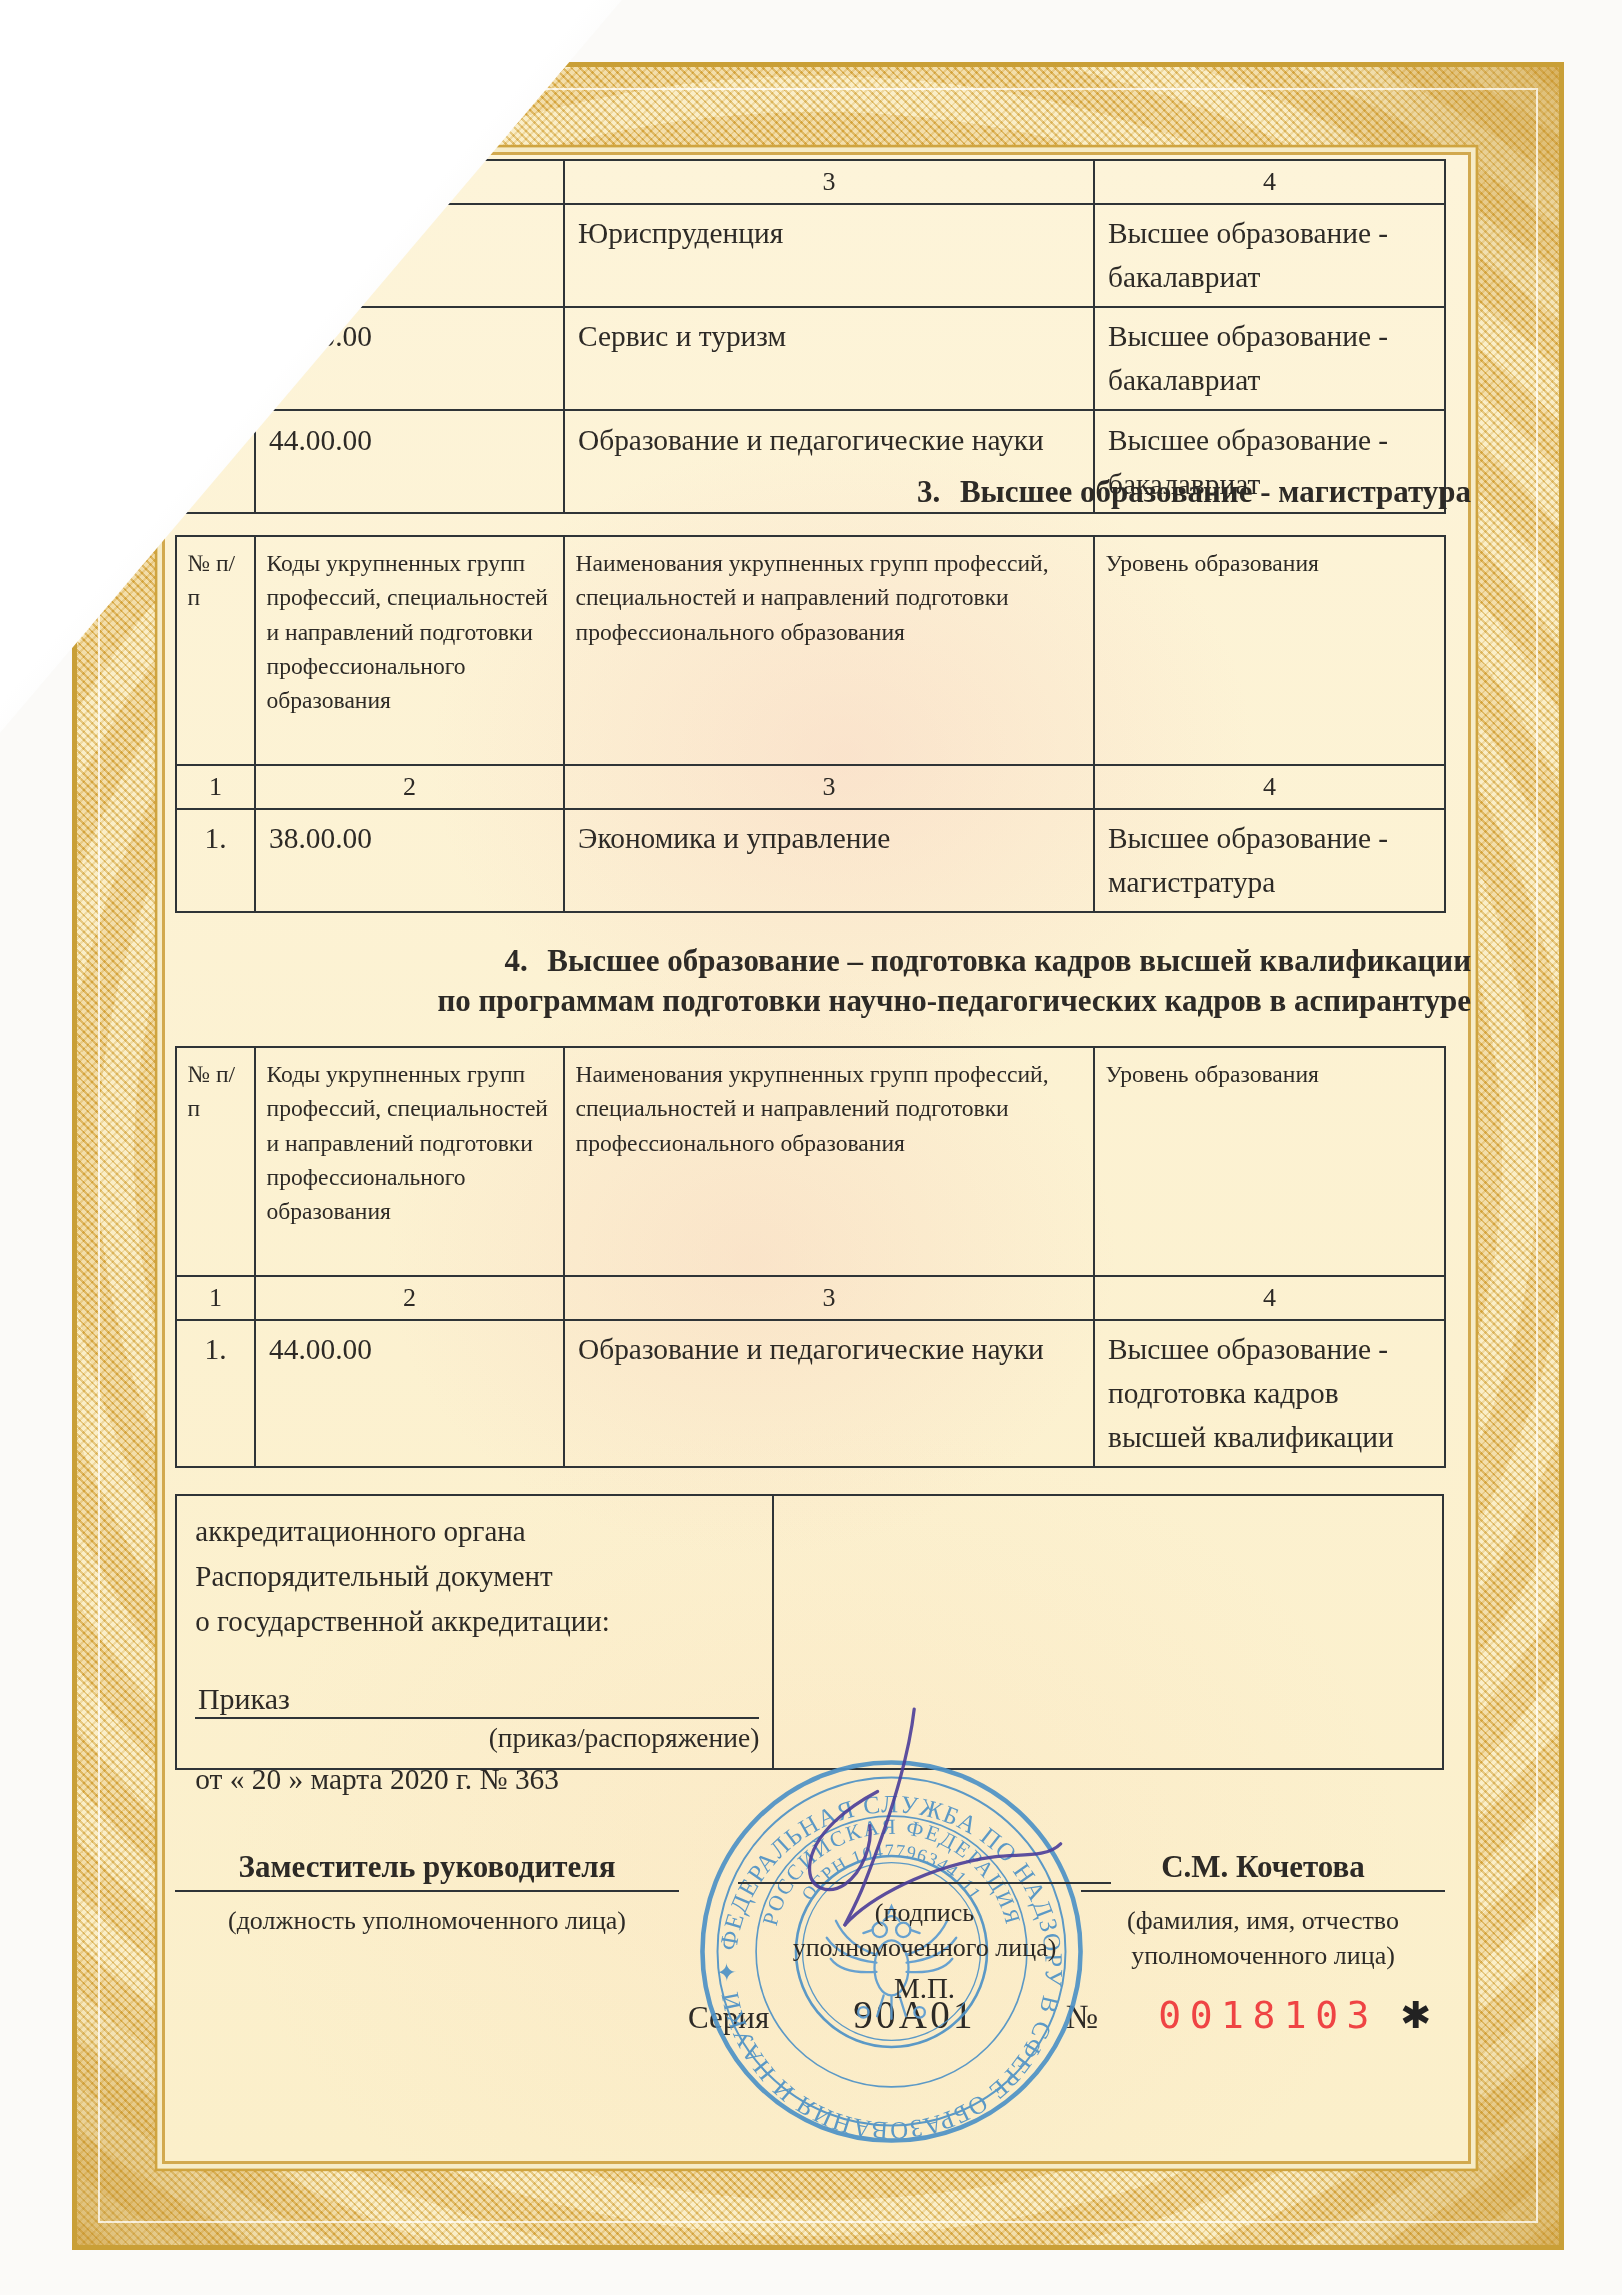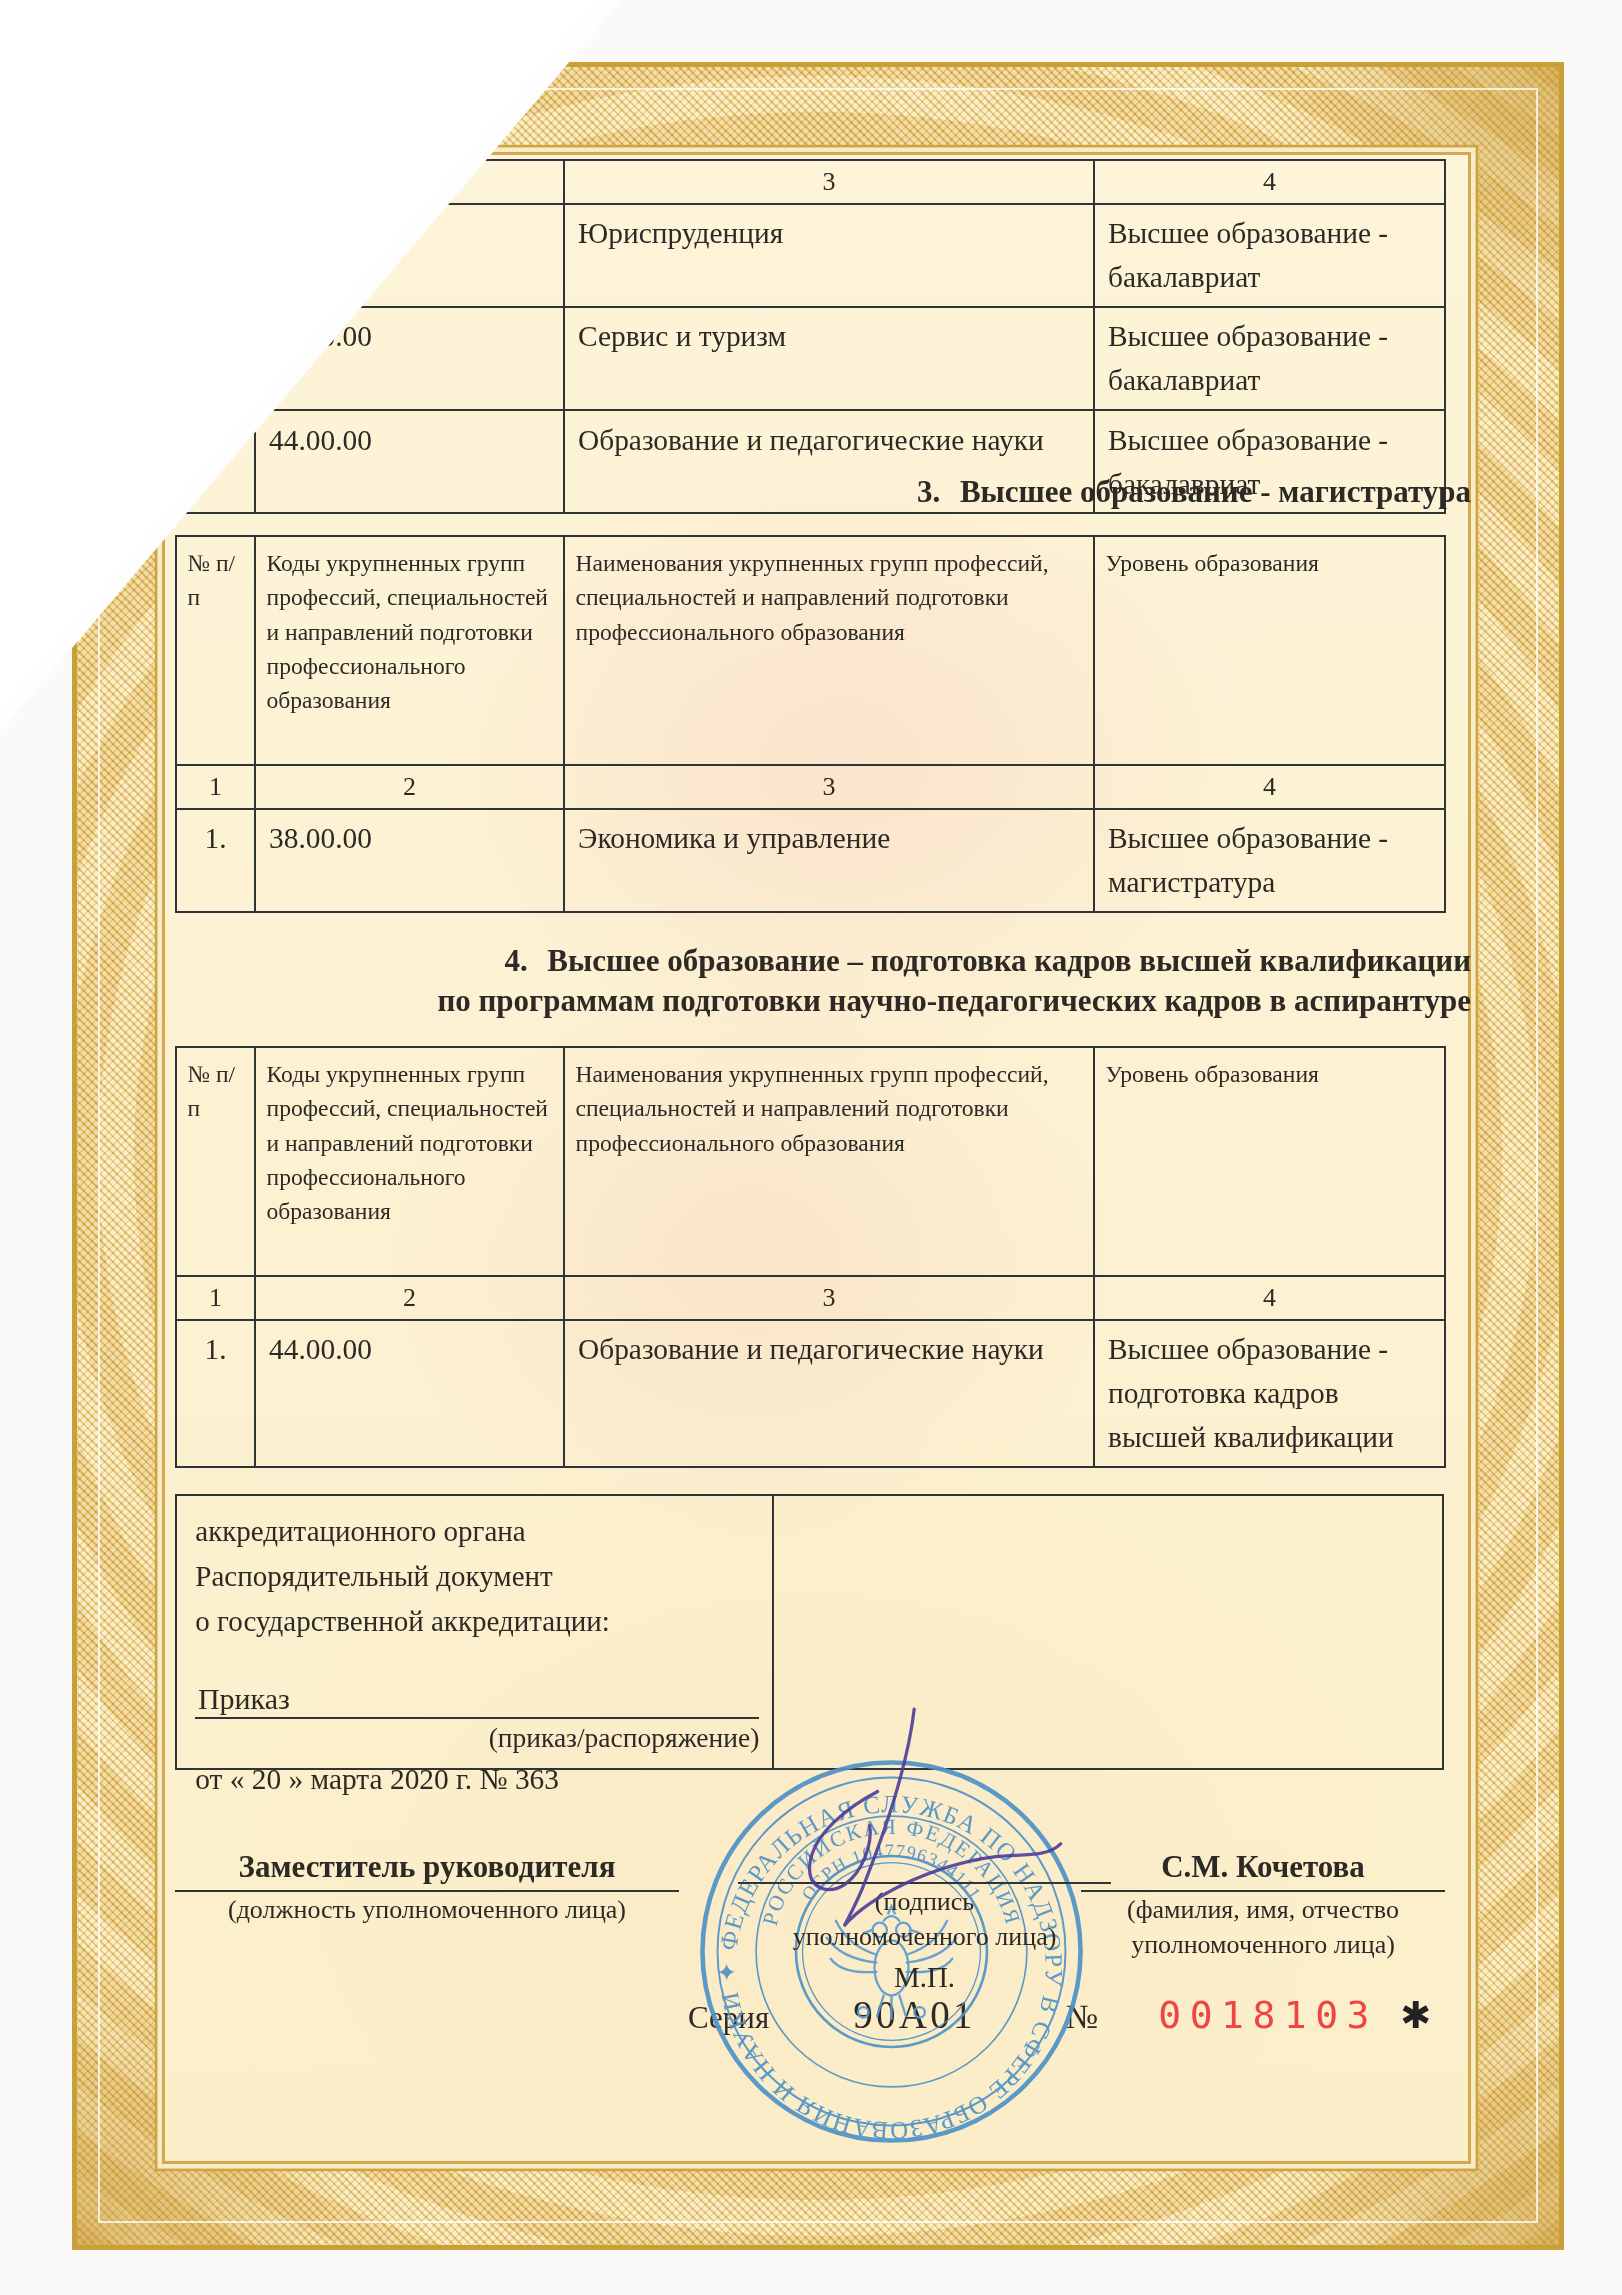--- a/index.html
+++ b/index.html
@@ -86,21 +86,21 @@
   .order-value { font-size:30px; margin-top:38px; width:564px; border-bottom:2px solid #2f3437; padding:0 0 1.3px 2.6px; }
   .order-note  { font-size:27.5px; width:564px; text-align:right; margin-top:2.6px; }
   .order-date  { font-size:29.4px; margin-top:9.2px; }
 
   
   .sig-left  { position:absolute; left:175px;  top:1849px; width:504px; z-index:2; }
   .sig-mid   { position:absolute; left:738px; top:1849px; width:373px; z-index:5; }
   .sig-right { position:absolute; left:1081px; top:1849px; width:364px; z-index:2; }
   .sig-title { font-size:31px; font-weight:bold; text-align:center; height:41px; }
   .sig-line  { border-bottom:2px solid #2f3437; }
-  .sig-note  { font-size:26px; text-align:center; line-height:1.35; margin-top:0; }
+  .sig-note  { font-size:26px; text-align:center; line-height:1.35; margin-top:11px; }
   .sig-mid .sig-space { height:33px; }
   .sig-mp { font-size:29px; text-align:center; margin-top:7px; }
 
   
   .series-line {
     position:absolute; left:688px; top:1992px; width:824px; z-index:2;
     display:flex; align-items:baseline;
   }
   .series-label { font-size:31px; }
   .series-value { font-size:39px; margin-left:84px; letter-spacing:3.3px; }

